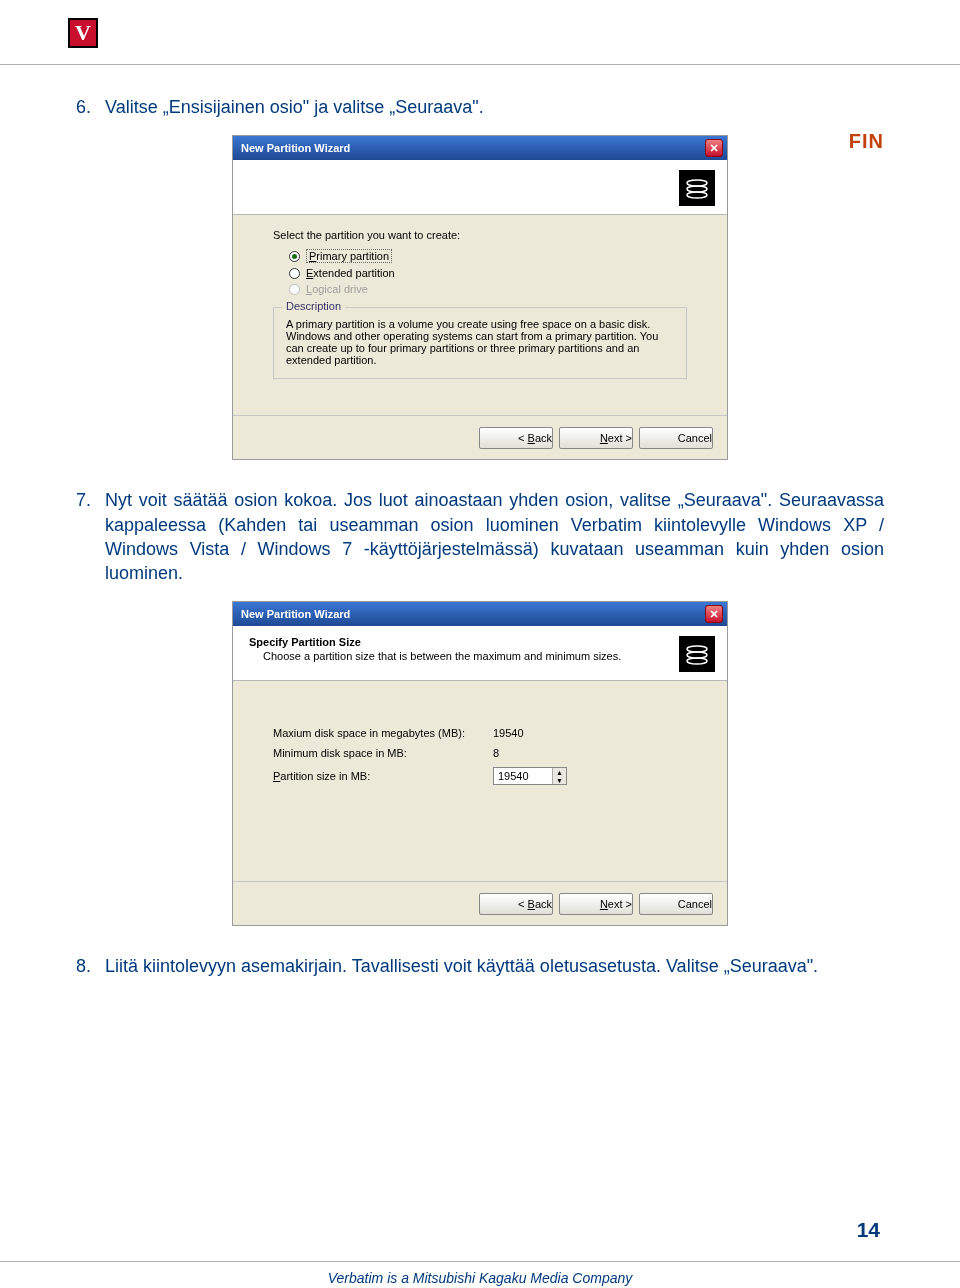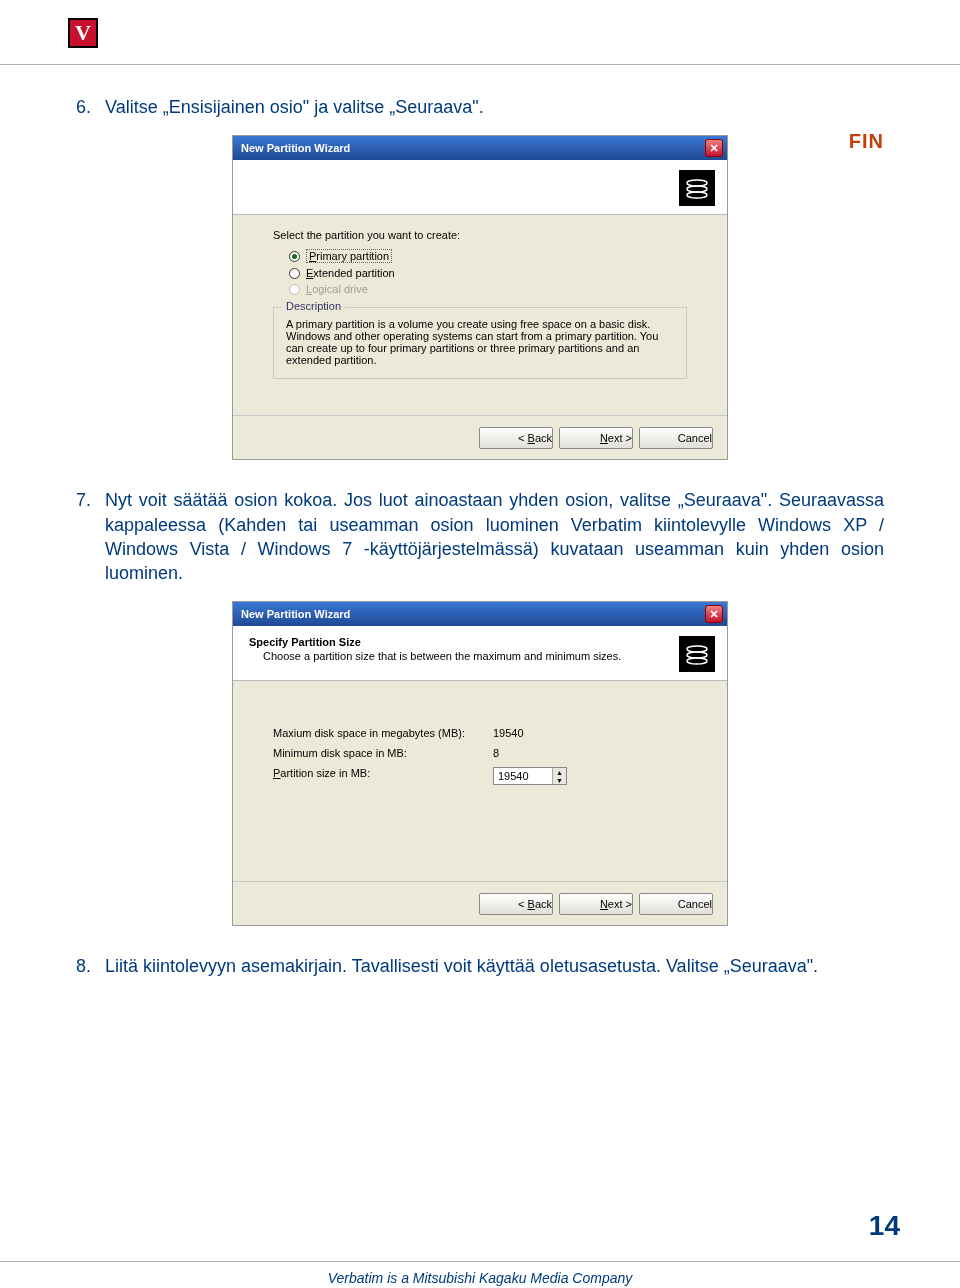--- a/index.html
+++ b/index.html
@@ -144,21 +144,21 @@
     background: linear-gradient(to bottom, #fff, #e0e0d8);
     font-size: 11px;
     display:flex; align-items:center; justify-content:flex-end;
     border-radius: 2px;
   }
   .wiz-body2 {
     background: #ece9d8;
     padding: 38px 40px 30px 40px;
     min-height: 200px;
   }
-  .form-row { display: flex; align-items: flex-start; margin: 8px 0; font-size: 11px; }
+  .form-row { display: flex; align-items: center; margin: 8px 0; font-size: 11px; }
   .form-row .lbl { width: 220px; }
   .spinner {
     width: 74px; height: 18px;
     border: 1px solid #888;
     background: #fff;
     display: flex; align-items: center;
     padding: 0 0 0 4px;
     position: relative;
   }
   .spinner .spinbtn {
@@ -166,25 +166,25 @@
     border-left: 1px solid #aaa;
     display: flex; flex-direction: column;
   }
   .spinner .spinbtn span { flex:1; font-size:7px; display:flex; align-items:center; justify-content:center; background:#e8e8e0; }
   .footer {
     position: absolute;
     bottom: 0; left: 0; right: 0;
   }
   .page-num {
     position: absolute;
-    right: 60px;
+    right: 80px;
     bottom: 46px;
     color: #003a7d;
     font-weight: bold;
-    font-size: 28px;
+    font-size: 21px;
   }
   .hr2 {
     border: none; border-top: 1px solid #b0b0b0;
     margin-bottom: 8px;
   }
   .foot-text {
     text-align: center;
     color: #003a7d;
     font-style: italic;
     font-size: 14px;

